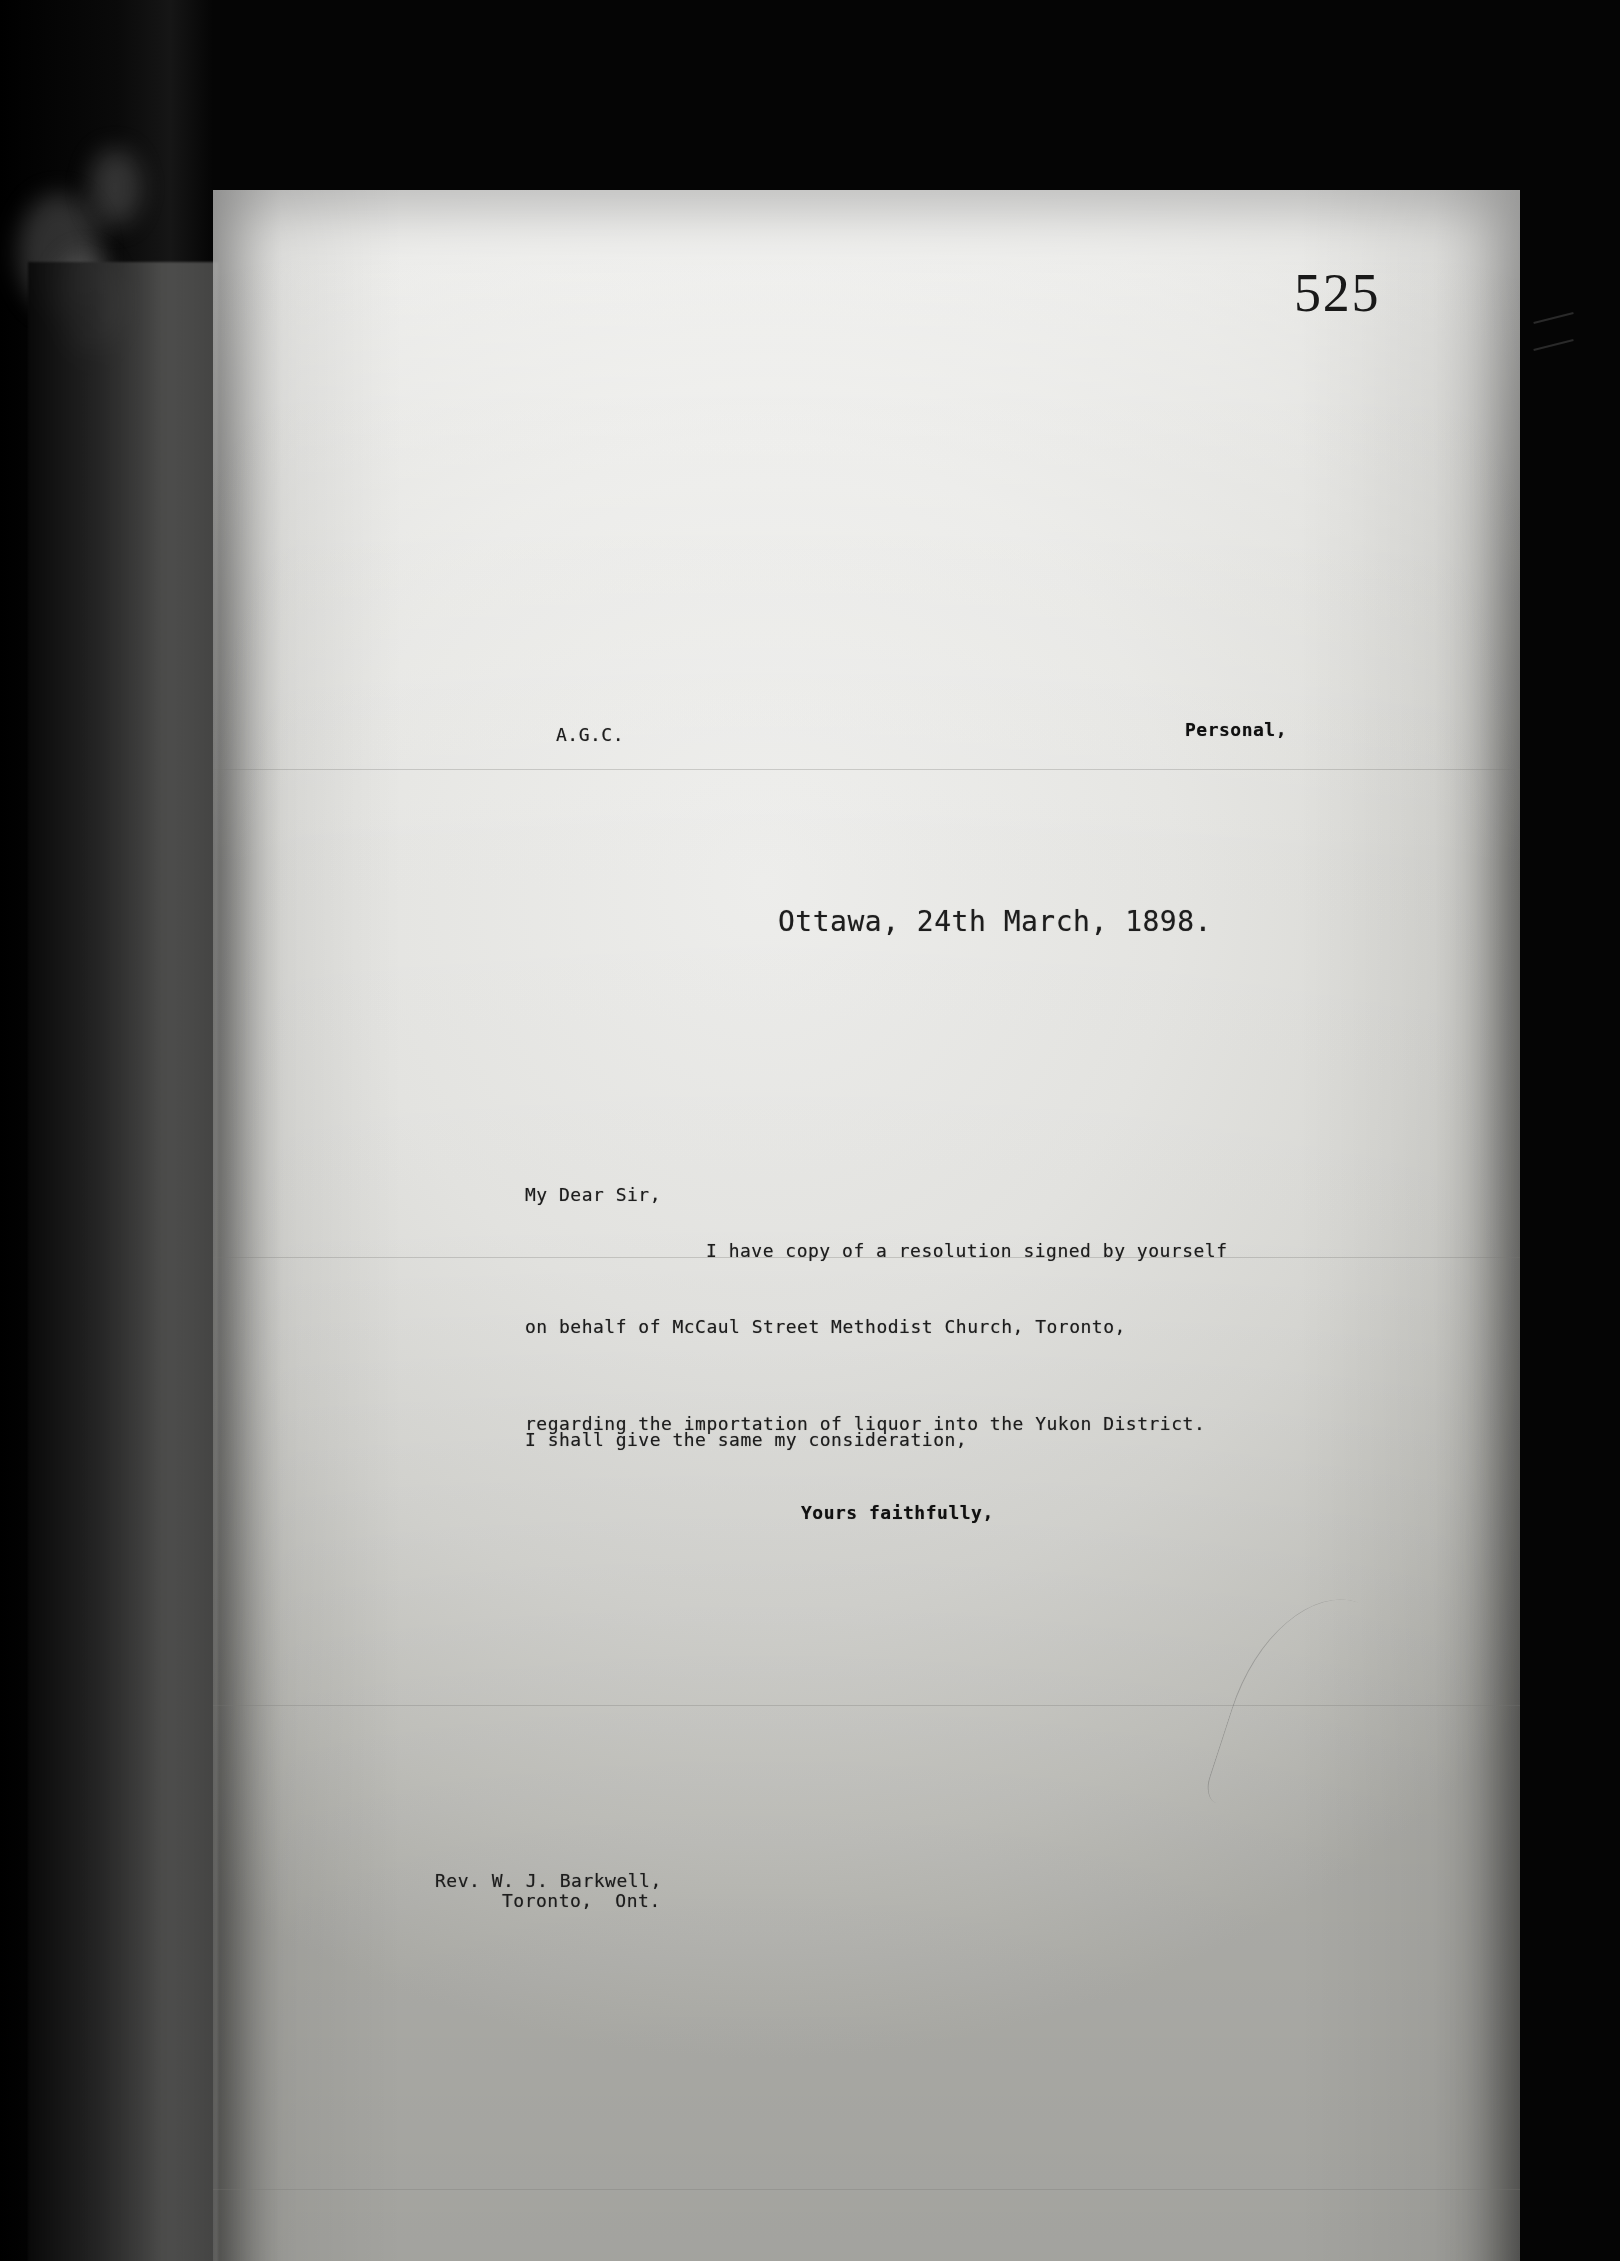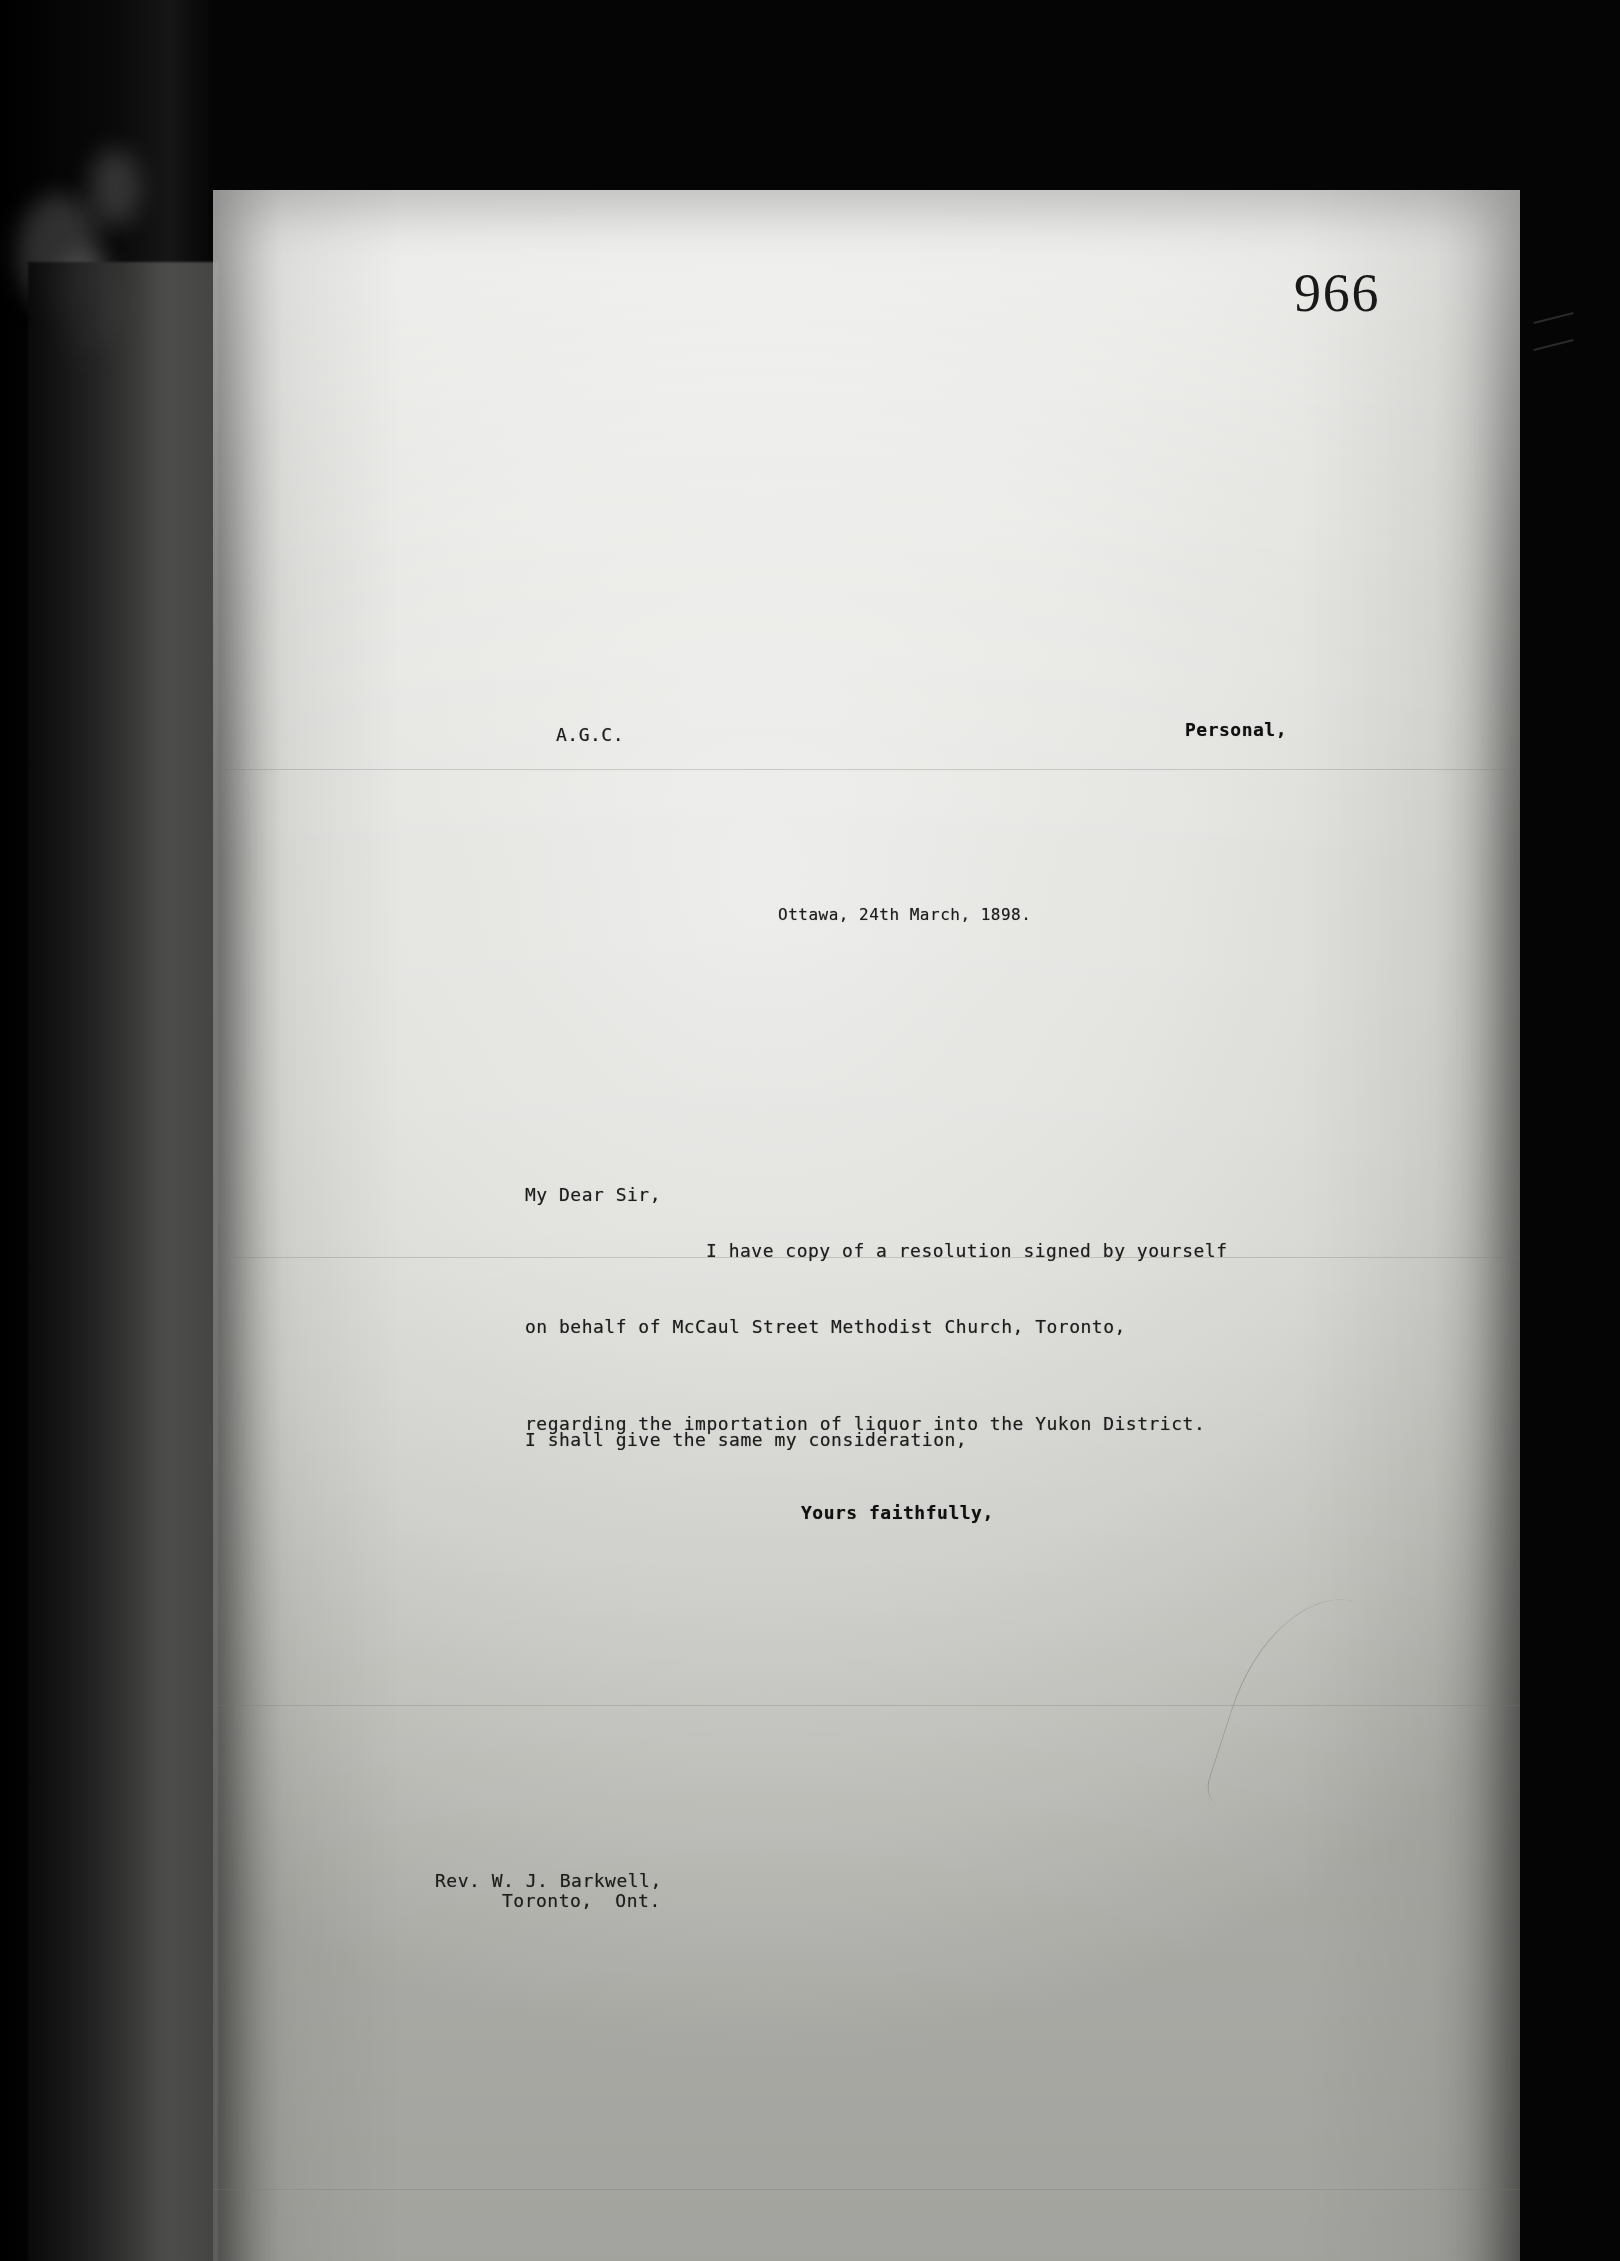--- a/index.html
+++ b/index.html
@@ -115,21 +115,21 @@
     left: 1081px;
     top: 72px;
     font-family: "Liberation Serif", serif;
     font-size: 54px;
     color: #191919;
     letter-spacing: 1.8px;
   }
 
   #agc { left: 303px; top: 534px; margin-left: 40px; }
   #personal { left: 972px; top: 529px; }
-  #dateline { left: 565px; top: 715px; font-size: 16px; }
+  #dateline { left: 565px; top: 715px; font-size: 28px; }
 
   #salutation { left: 312px; top: 994px; }
   #body-l1 { left: 493px; top: 1050px; }
   #body-l2 { left: 312px; top: 1126px; }
   #body-l3 { left: 312px; top: 1183px; margin-top: 40px; }
   #body-l4 { left: 312px; top: 1239px; }
   #closing { left: 588px; top: 1312px; font-weight: bold; }
 
   #addr-l1 { left: 222px; top: 1680px; }
   #addr-l2 { left: 289px; top: 1700px; }
@@ -185,21 +185,21 @@
 
     <div id="sheet-left-edge"></div>
     <div id="sheet-highlight"></div>
     <div id="sheet-bands"></div>
 
     <div class="fold f1"></div>
     <div class="fold f2"></div>
     <div class="fold f3"></div>
     <div class="fold f4"></div>
 
-    <div id="page-number">966</div>
+    <div id="page-number">525</div>
 
     <div class="typed" id="agc">A.G.C.</div>
     <div class="typed bolder" id="personal">Personal,</div>
 
     <div class="typed" id="dateline">Ottawa, 24th March, 1898.</div>
 
     <div class="typed" id="salutation">My Dear Sir,</div>
     <div class="typed" id="body-l1">I have copy of a resolution signed by yourself</div>
     <div class="typed" id="body-l2">on behalf of McCaul Street Methodist Church, Toronto,</div>
     <div class="typed" id="body-l3">regarding the importation of liquor into the Yukon District.</div>

